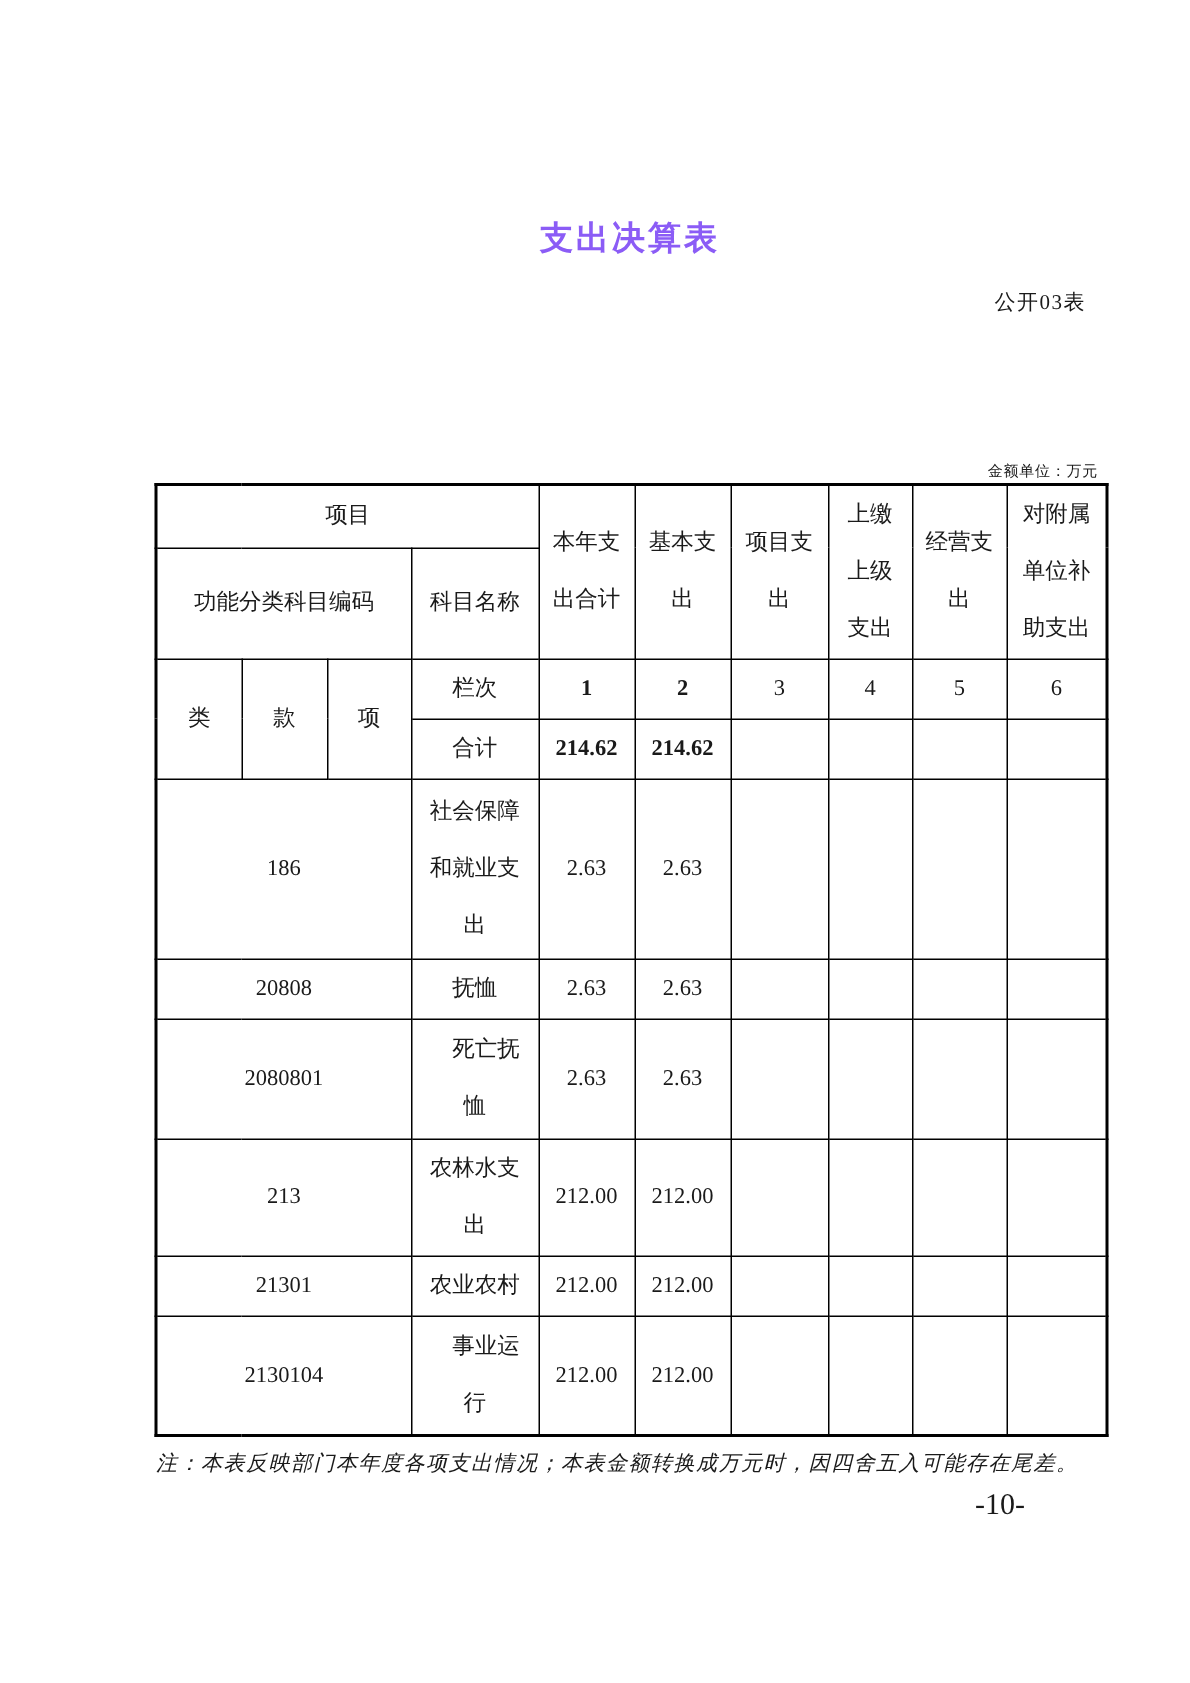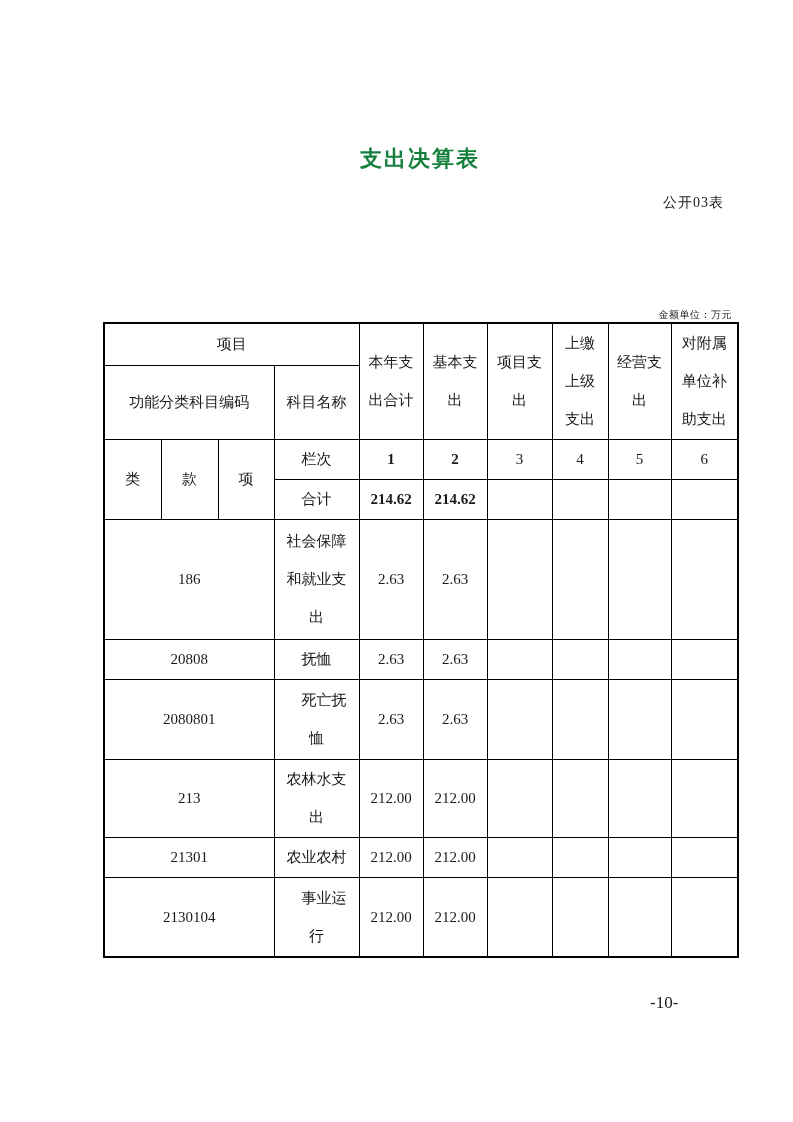--- a/index.html
+++ b/index.html
@@ -9,21 +9,21 @@
     background:#ffffff;
     font-family:"Liberation Serif","DejaVu Serif",serif;
     color:#1a1a1a;
     overflow:hidden;
   }
   .doc-title {
     position:absolute; left:103px; top:144px; width:634px;
     text-align:center;
     font-family:"Liberation Sans","DejaVu Sans",sans-serif;
     font-weight:bold; font-size:22px; letter-spacing:2px; line-height:30px;
-    color:#15803d;
+    color:#8b5cf6;
   }
   .form-label {
     position:absolute; top:193px; right:69px;
     font-size:14px; letter-spacing:1px; line-height:20px;
   }
   .dept-block {
     position:absolute; left:110px; top:226px;
     font-size:14px; line-height:38.5px;
     white-space:pre-line; letter-spacing:0.5px;
   }
@@ -51,21 +51,21 @@
   td.code { text-align:left; padding-left:10px; }
   td.name { text-align:left; padding-left:11px; padding-right:4px; line-height:39px; }
   td.val  { text-align:right; padding-right:9px; }
   .bold   { font-weight:bold; }
   .note {
     position:absolute; left:104px; top:967px; width:650px;
     font-size:14px; font-style:italic; line-height:20px; letter-spacing:1px;
   }
   .page-number {
     position:absolute; left:650px; top:992px;
-    font-size:17px; line-height:22px;
+    font-size:20px; line-height:22px;
   }
 </style>
 </head>
 <body>
 
 <div class="page">
 
   <div class="doc-title">支出决算表</div>
 
   <div class="form-label">公开03表</div>
@@ -200,16 +200,17 @@
       <td class="val">212.00</td>
       <td class="val">212.00</td>
       <td class="val"></td>
       <td class="val"></td>
       <td class="val"></td>
       <td class="val"></td>
     </tr>
   </tbody>
     </table>
 
+  <div class="note">注：本表反映部门本年度各项支出情况；本表金额转换成万元时，因四舍五入可能存在尾差。</div>
 
   <div class="page-number">-10-</div>
 
 </div>
 
 </body></html>

